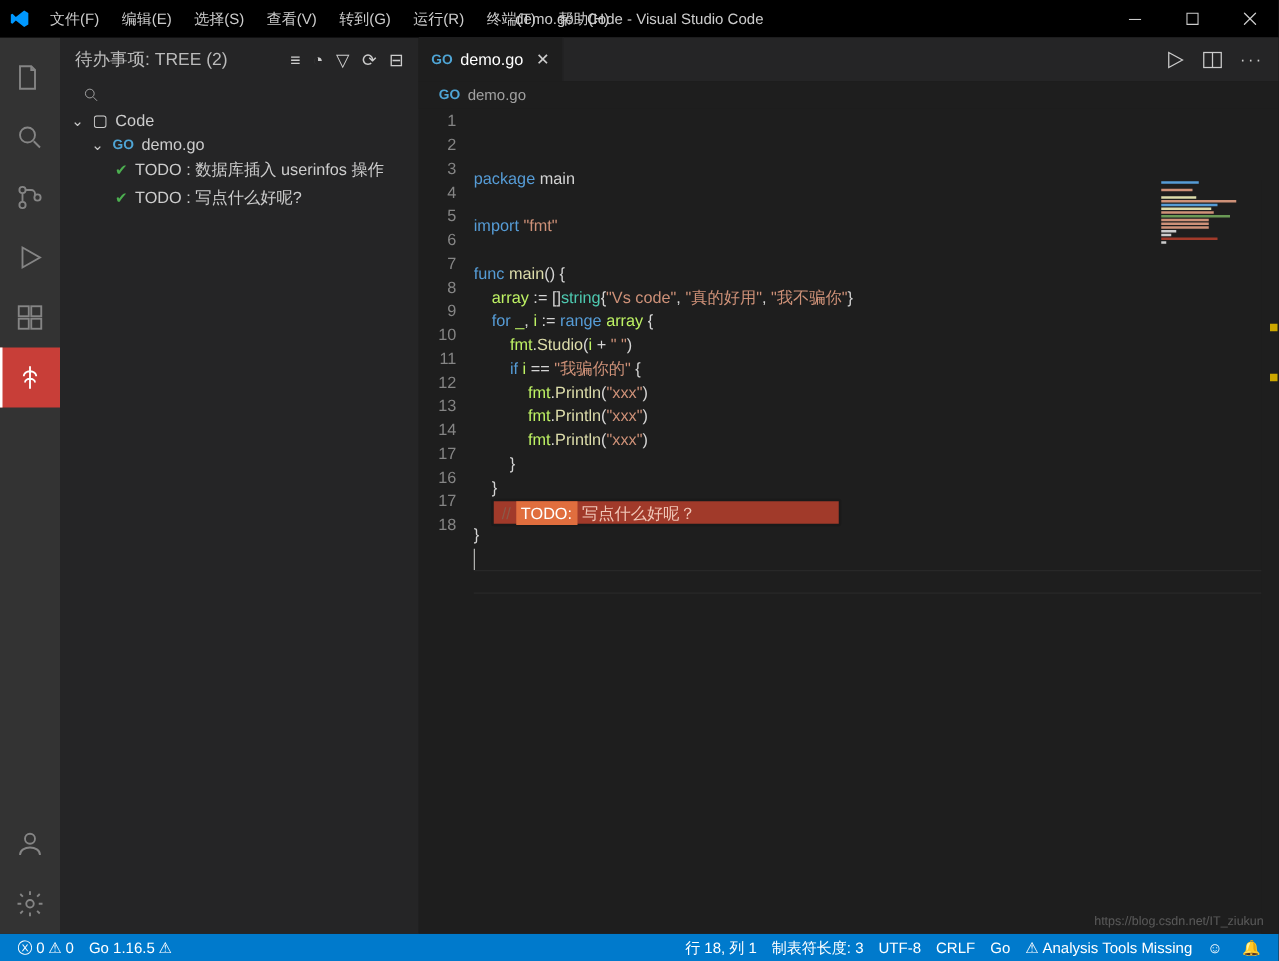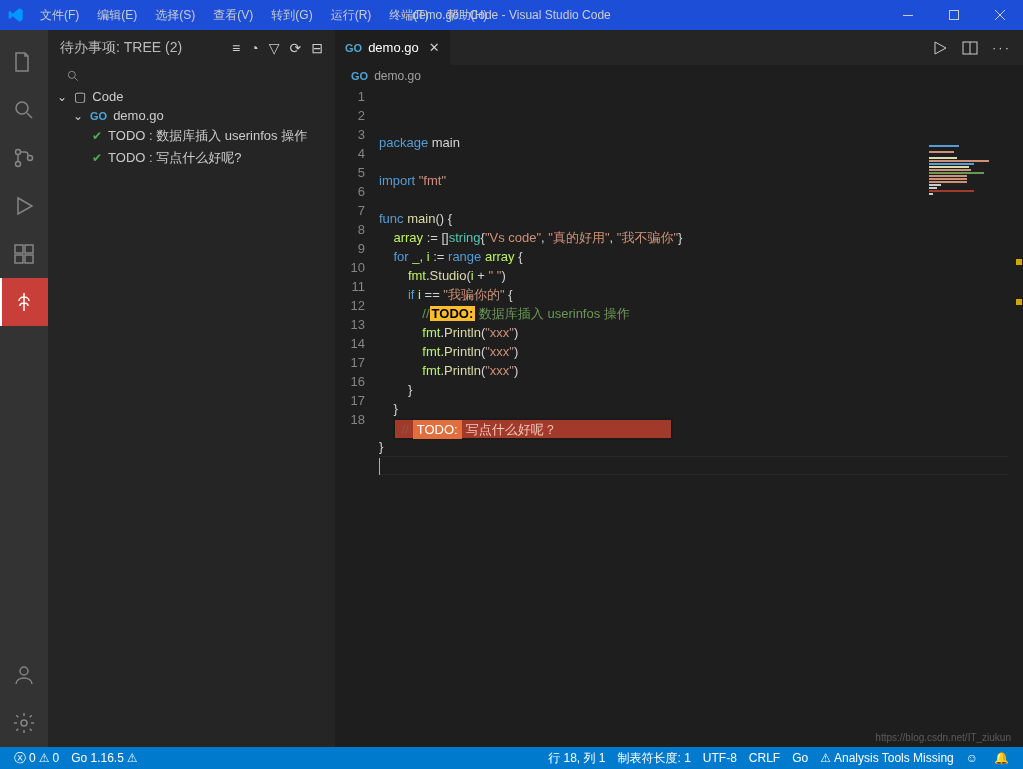--- a/index.html
+++ b/index.html
@@ -1,19 +1,19 @@
 <!DOCTYPE html>
 <html><head>
 <meta charset="utf-8">
 <style>
 * { margin:0; padding:0; box-sizing:border-box; font-family:"Segoe UI","Microsoft YaHei",sans-serif; }
 body { width:1023px; height:769px; background:#1e1e1e; color:#ccc; overflow:hidden; font-size:13px; position:relative; }
 
 
-.titlebar { height:30px; background:#1d4ed8; display:flex; align-items:center; padding:0 8px; color:#ccc; position:relative; }
+.titlebar { height:30px; background:#000000; display:flex; align-items:center; padding:0 8px; color:#ccc; position:relative; }
 .vscode-logo { width:16px; height:16px; margin-right:8px; }
 .menubar { display:flex; gap:2px; }
 .menu-item { padding:4px 8px; cursor:pointer; font-size:12px; }
 .title-center { position:absolute; left:50%; transform:translateX(-50%); font-size:12px; color:#ccc; }
 .win-controls { position:absolute; right:0; display:flex; height:100%; }
 .win-btn { width:46px; display:flex; align-items:center; justify-content:center; color:#ccc; }
 
 
 .main { display:flex; height:717px; }
 .activitybar { width:48px; background:#333; display:flex; flex-direction:column; align-items:center; padding-top:8px; }
@@ -265,21 +265,20 @@
         <div class="cur-line-bg" style="top:323px"></div>
       <div class="code-line"><span class="kw">package</span><span class="op"> main</span></div>
           <div class="code-line"></div>
           <div class="code-line"><span class="kw">import</span><span class="op"> </span><span class="str">"fmt"</span></div>
           <div class="code-line"></div>
           <div class="code-line"><span class="kw">func</span><span class="op"> </span><span class="fn">main</span><span class="op">() {</span></div>
           <div class="code-line"><span class="op">    </span><span class="var">array</span><span class="op"> := []</span><span class="ty">string</span><span class="op">{</span><span class="str">"Vs code"</span><span class="op">, </span><span class="str">"真的好用"</span><span class="op">, </span><span class="str">"我不骗你"</span><span class="op">}</span></div>
           <div class="code-line"><span class="op">    </span><span class="kw">for</span><span class="op"> </span><span class="var">_</span><span class="op">, </span><span class="var">i</span><span class="op"> := </span><span class="kw">range</span><span class="op"> </span><span class="var">array</span><span class="op"> {</span></div>
           <div class="code-line"><span class="op">        </span><span class="var">fmt</span><span class="op">.</span><span class="fn">Studio</span><span class="op">(</span><span class="var">i</span><span class="op"> + </span><span class="str">" "</span><span class="op">)</span></div>
           <div class="code-line"><span class="op">        </span><span class="kw">if</span><span class="op"> </span><span class="var">i</span><span class="op"> == </span><span class="str">"我骗你的"</span><span class="op"> {</span></div>
-          <div class="code-line"><span class="op">            </span><span class="cmt">//</span><span class="todo-tag">TODO:</span><span class="cmt"> 数据库插入 userinfos 操作</span></div>
           <div class="code-line"><span class="op">            </span><span class="var">fmt</span><span class="op">.</span><span class="fn">Println</span><span class="op">(</span><span class="str">"xxx"</span><span class="op">)</span></div>
           <div class="code-line"><span class="op">            </span><span class="var">fmt</span><span class="op">.</span><span class="fn">Println</span><span class="op">(</span><span class="str">"xxx"</span><span class="op">)</span></div>
           <div class="code-line"><span class="op">            </span><span class="var">fmt</span><span class="op">.</span><span class="fn">Println</span><span class="op">(</span><span class="str">"xxx"</span><span class="op">)</span></div>
           <div class="code-line"><span class="op">        }</span></div>
           <div class="code-line"><span class="op">    }</span></div>
           <div class="code-line"><span class="op">    </span><span class="todo-highlight-box" style="position: relative; display: inline-flex; width: 280px;"><span class="cmt-slash">//</span><span class="todo-tag2">TODO:</span><span class="todo-txt">写点什么好呢？</span></span></div>
           <div class="code-line"><span class="op">}</span></div>
           <div class="code-line"><span class="cursor"></span></div>
         </div>
       <div class="minimap">
@@ -318,21 +317,21 @@
   </div>
   <div class="status-item">
     <span>Go 1.16.5</span>
     <span>⚠</span>
   </div>
   <div class="status-right">
     <div class="status-item">
         <span>行 18, 列 1</span>
       </div>
     <div class="status-item">
-        <span>制表符长度: 1</span>
+        <span>制表符长度: 3</span>
       </div>
     <div class="status-item">
         <span>UTF-8</span>
       </div>
     <div class="status-item">
         <span>CRLF</span>
       </div>
     <div class="status-item">
         <span>Go</span>
       </div>

